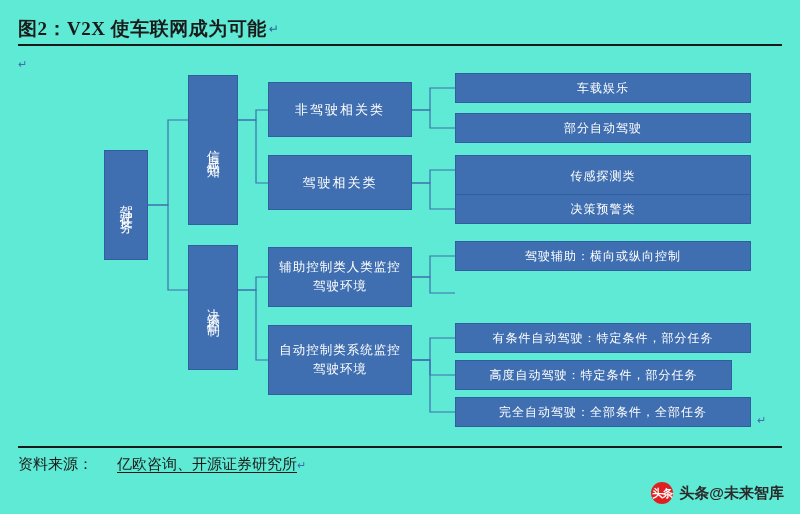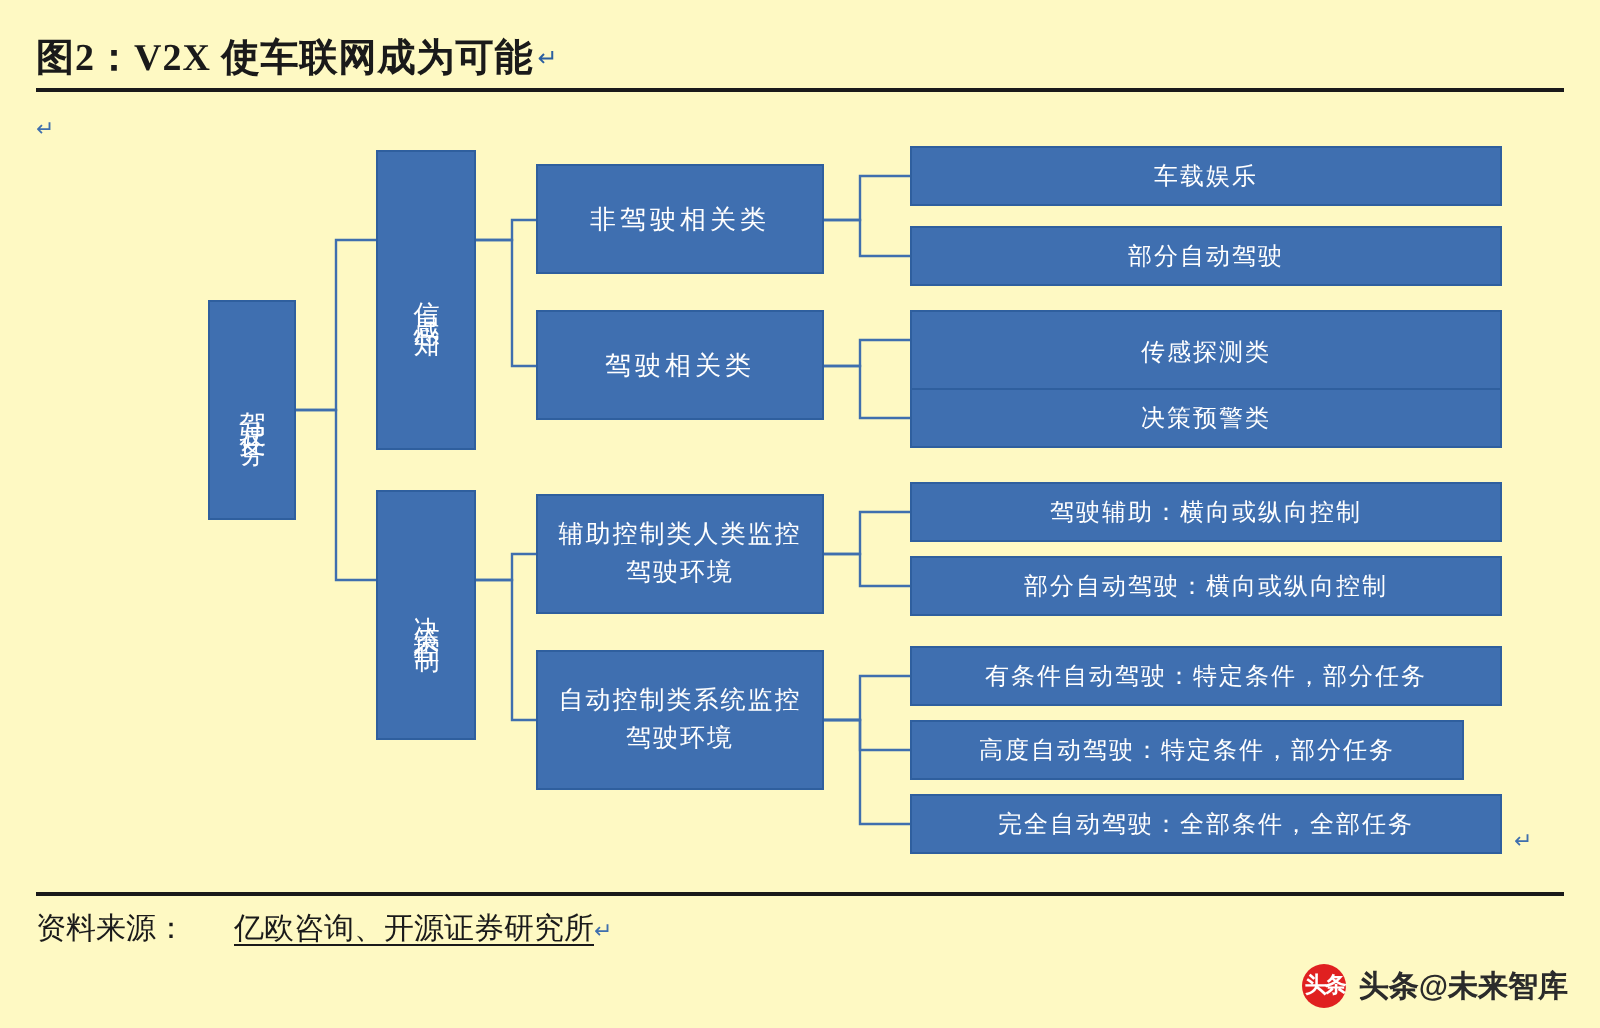--- a/index.html
+++ b/index.html
@@ -7,21 +7,21 @@
     padding: 0;
     background: #ffffff;
   }
   body {
     font-family: "Liberation Sans", sans-serif;
   }
   #page {
     position: relative;
     width: 800px;
     height: 514px;
-    background: #fef9c3;
+    background: #5eead4;
     overflow: hidden;
   }
   .title {
     position: absolute;
     left: 18px;
     top: 16px;
     font-family: "Liberation Serif", serif;
     font-weight: bold;
     font-size: 19px;
     color: #1a1a1a;
@@ -214,23 +214,20 @@
   </div>
   <div class="node small" style="left:455px; top:155px; width:296px; height:42px;">
     <span class="lbl">传感探测类</span>
   </div>
   <div class="node small" style="left:455px; top:194px; width:296px; height:30px;">
     <span class="lbl">决策预警类</span>
   </div>
   <div class="node small" style="left:455px; top:241px; width:296px; height:30px;">
     <span class="lbl">驾驶辅助：横向或纵向控制</span>
   </div>
-  <div class="node small" style="left:455px; top:278px; width:296px; height:30px;">
-    <span class="lbl">部分自动驾驶：横向或纵向控制</span>
-  </div>
   <div class="node small" style="left:455px; top:323px; width:296px; height:30px;">
     <span class="lbl">有条件自动驾驶：特定条件，部分任务</span>
   </div>
   <div class="node small" style="left:455px; top:360px; width:277px; height:30px;">
     <span class="lbl">高度自动驾驶：特定条件，部分任务</span>
   </div>
   <div class="node small" style="left:455px; top:397px; width:296px; height:30px;">
     <span class="lbl">完全自动驾驶：全部条件，全部任务</span>
   </div>
 

